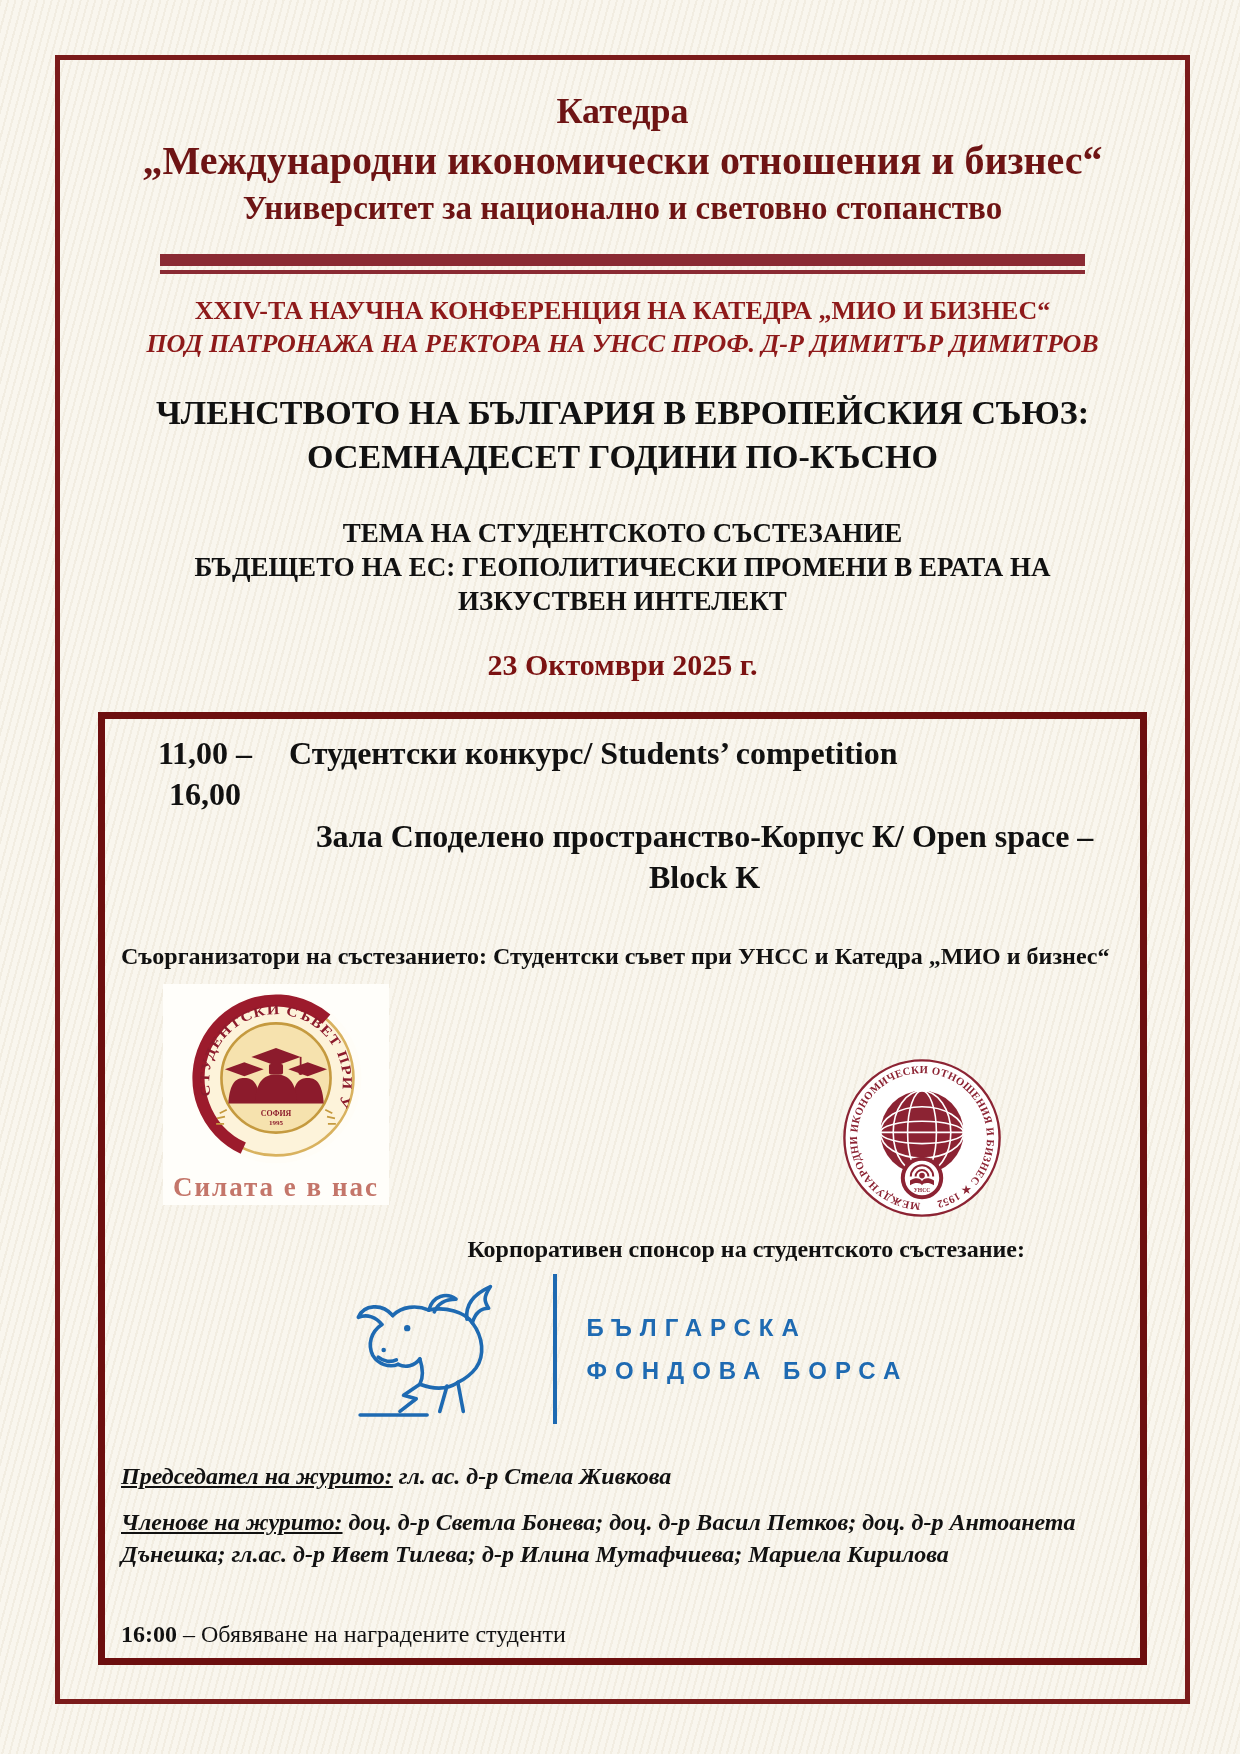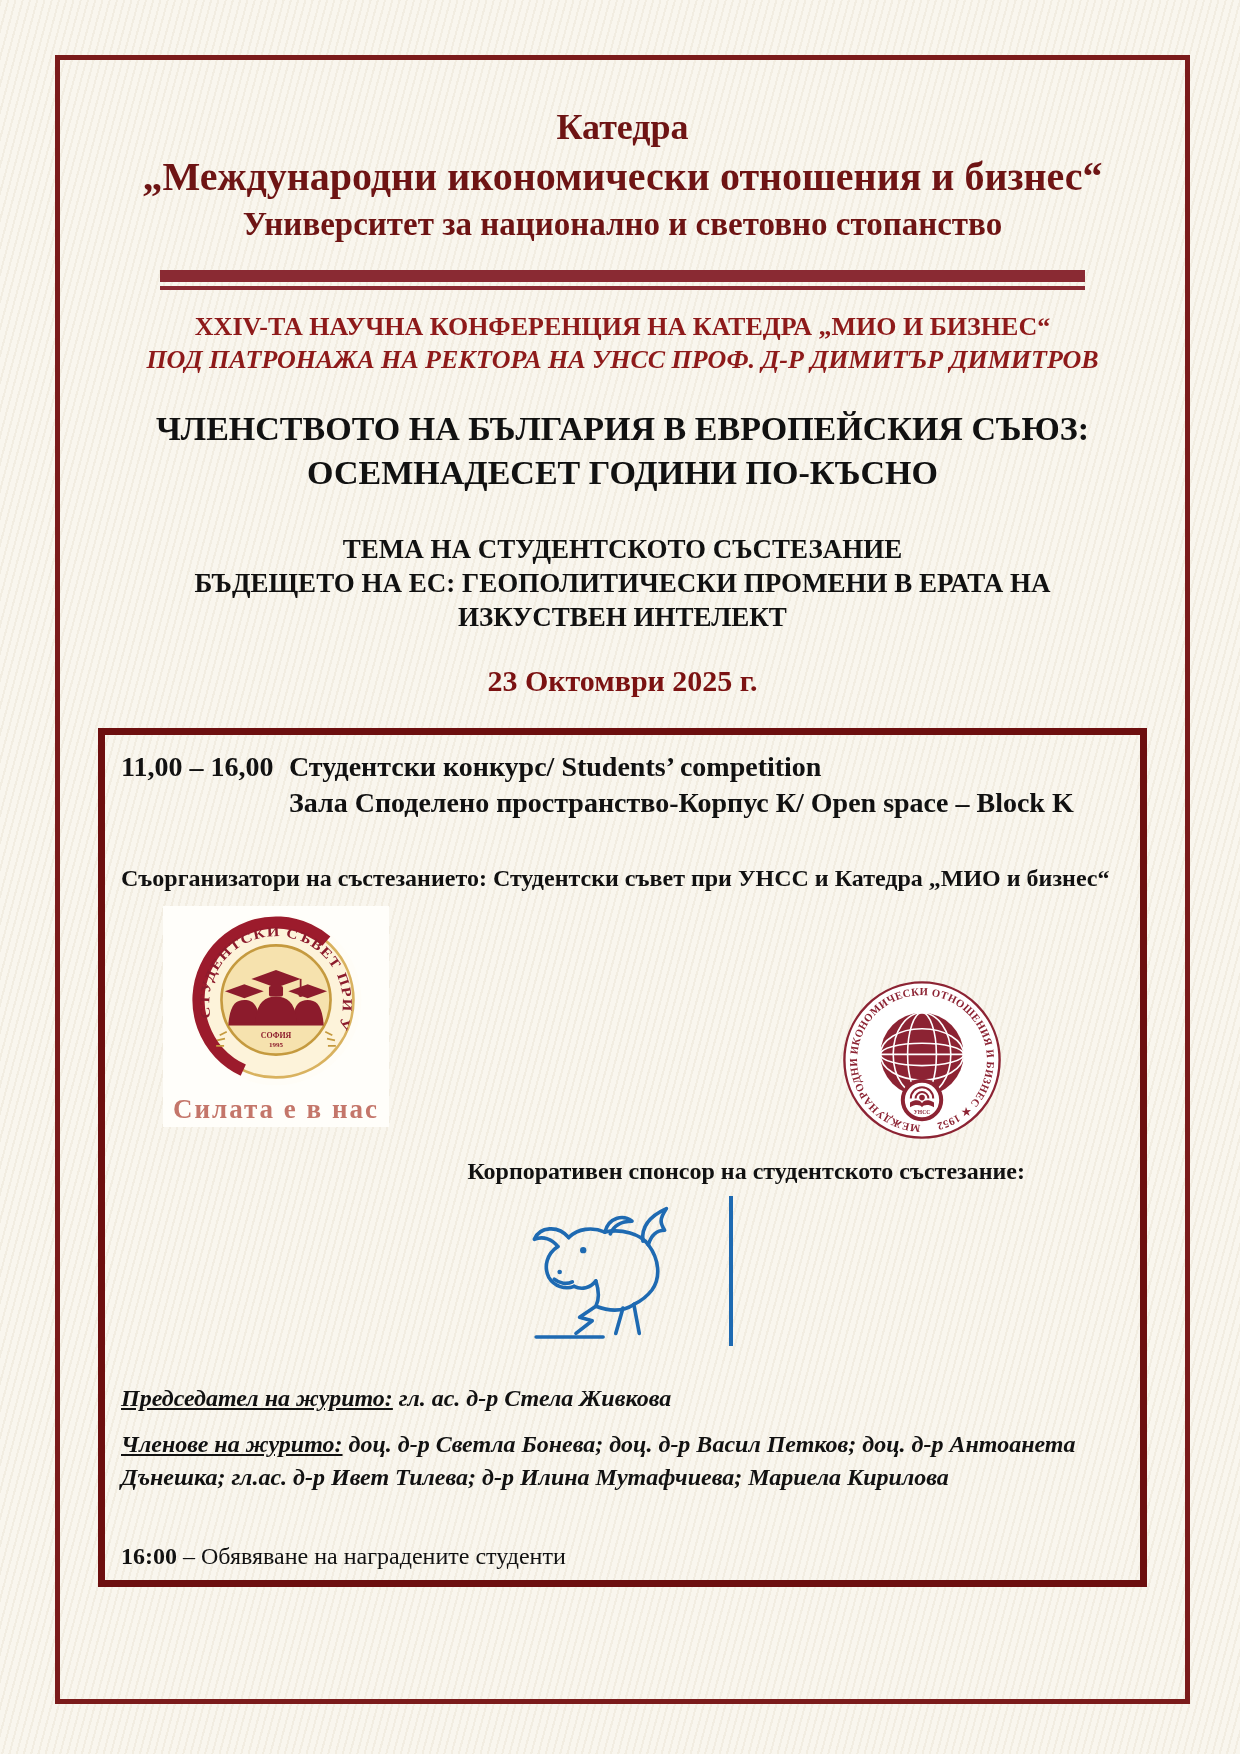--- a/index.html
+++ b/index.html
@@ -14,42 +14,42 @@
     background-image:repeating-linear-gradient(105deg,
       rgba(205,190,160,0.16) 0px, rgba(205,190,160,0.16) 2px,
       transparent 2px, transparent 7px);
   }
   .frame{
     position:absolute;left:55px;top:55px;right:50px;bottom:50px;
     border:5px solid #7b1b1b;pointer-events:none;
   }
   .content{
     position:absolute;left:60px;top:60px;right:55px;bottom:55px;
-    padding-top:44px;text-align:center;
+    padding-top:28px;text-align:center;
   }
   
   .hdr{color:#6e1414;font-weight:bold;line-height:1.3;}
   .hdr-l1{font-size:36px;}
   .hdr-l2{font-size:40px;}
   .hdr-l3{font-size:33px;}
   .divider{
     margin:24px 100px 0 100px;height:4px;
     border-top:12px solid #8a2a33;border-bottom:4px solid #8a2a33;
   }
   .conf{margin-top:20px;color:#8e1a1a;font-weight:bold;font-size:26px;line-height:1.3;}
   .conf-l2{font-style:italic;}
   .main-title{margin-top:30px;color:#111;font-weight:bold;font-size:34px;line-height:1.3;}
   .theme{margin-top:36px;color:#111;font-weight:bold;font-size:27px;line-height:1.26;}
   .date-line{margin-top:30px;color:#7b1212;font-weight:bold;font-size:30px;}
   
   .sched-box{
     margin:30px 38px 0 38px;border:7px solid #6d0f0f;
     text-align:left;padding:14px 20px 10px 16px;color:#111;
   }
-  .sched-row{display:flex;font-size:28px;line-height:1.3;}
+  .sched-row{display:flex;font-size:32px;line-height:1.3;text-align:center;}
   .sched-time{width:168px;flex:none;font-weight:bold;}
   .sched-text{font-weight:bold;}
   .coorg{margin-top:44px;font-weight:bold;font-size:24px;}
   
   .logos-row{display:flex;justify-content:space-between;margin-top:14px;align-items:flex-start;}
   .sc-block{margin-left:42px;background:#fffefa;padding:6px 10px 2px 10px;text-align:center;}
   .sc-motto{font-weight:bold;font-size:27px;color:#c4766a;letter-spacing:2px;margin-top:2px;}
   .mio-block{margin-right:118px;margin-top:74px;}
   .sponsor-heading{margin-top:14px;text-align:right;font-weight:bold;font-size:24px;padding-right:95px;}
   
@@ -192,20 +192,24 @@
             <path d="M96,124 C112,130 126,130 138,122"></path>
             <path d="M154,56 C166,72 168,92 158,106 C152,114 146,118 138,122"></path>
             <path d="M138,122 L144,154"></path>
             <path d="M126,126 L118,154"></path>
             <path d="M30,158 L104,158"></path>
           </g>
           <circle cx="82" cy="62" r="3.5" fill="#1e6ab2"></circle>
           <circle cx="56" cy="86" r="2.5" fill="#1e6ab2"></circle>
         </svg>
         <div class="bse-rule"></div>
+        <div class="bse-text">
+          <div>БЪЛГАРСКА</div>
+          <div>ФОНДОВА БОРСА</div>
+        </div>
       </div>
 
       <div class="jury-chair">
         <span class="jury-label">Председател на журито:</span>
         <span class="jury-body">гл. ас. д-р Стела Живкова</span>
       </div>
 
       <div class="jury-members">
         <span class="jury-label">Членове на журито:</span>
         <span class="jury-body">доц. д-р Светла Бонева; доц. д-р Васил Петков; доц. д-р Антоанета Дънешка; гл.ас. д-р Ивет Тилева; д-р Илина Мутафчиева; Мариела Кирилова</span>

